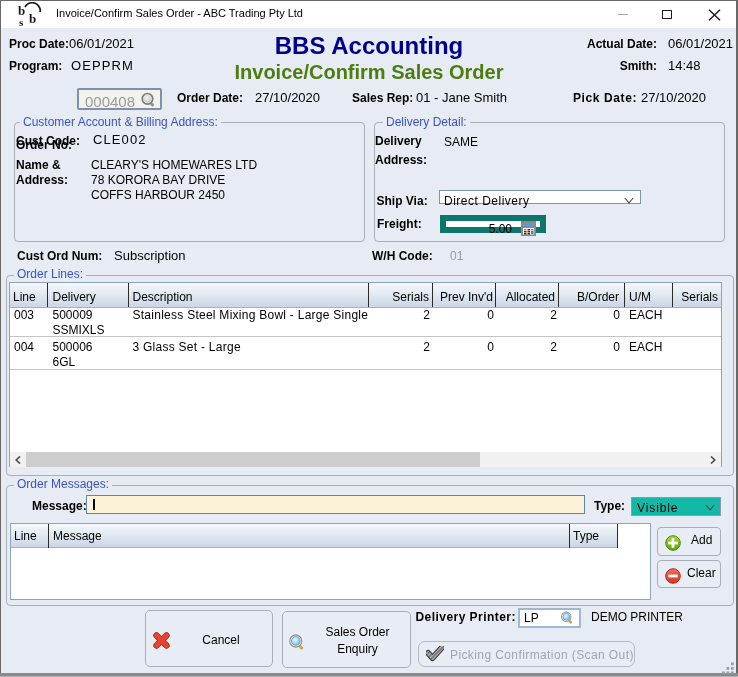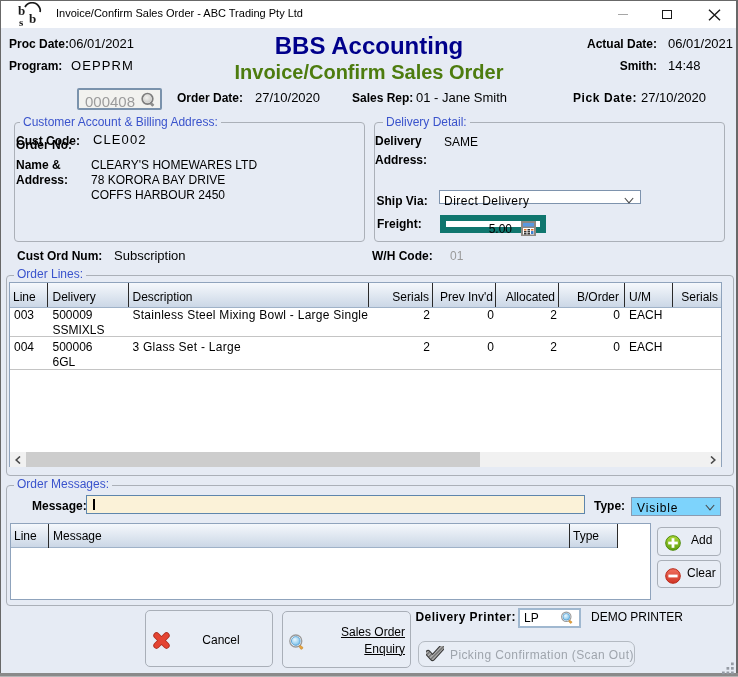--- a/index.html
+++ b/index.html
@@ -171,21 +171,21 @@
     </div>
   </div>
 
   <div class="gb" style="left:6px;top:485px;width:726px;height:119px;"></div>
   <div class="gl" style="left:14px;top:478px;">Order Messages:</div>
   <div class="abs b" style="left:32px;top:499px;">Message:</div>
   <div class="abs" style="left:86px;top:495px;width:499px;height:19px;background:#FBF2D8;border:1px solid #5E86AC;box-sizing:border-box;">
     <div style="position:absolute;left:6px;top:3px;width:1.5px;height:11px;background:#000;"></div>
   </div>
   <div class="abs b" style="left:594px;top:499px;">Type:</div>
-  <div class="abs" style="left:631px;top:497px;width:90px;height:19px;background:#7dd3fc;border:1px solid #8A9AB0;box-sizing:border-box;">
+  <div class="abs" style="left:631px;top:497px;width:90px;height:19px;background:#14b8a6;border:1px solid #8A9AB0;box-sizing:border-box;">
     <span style="position:absolute;left:5px;top:2.5px;font-size:12px;letter-spacing:0.9px;">Visible</span>
     <svg style="position:absolute;right:5px;top:6px;" width="10" height="7" viewBox="0 0 10 7">
         <path d="M0.8 1 L5 5.8 L9.2 1" fill="none" stroke="#4a4a4a" stroke-width="1.1"></path>
       </svg>
   </div>
 
   <div class="abs" style="left:10px;top:523px;width:641px;height:77px;background:#fff;border:1px solid #8FA3BC;box-sizing:border-box;">
     <div style="position:absolute;left:0;top:0;width:607px;height:23px;background:linear-gradient(#F5F8FC,#CBD7E6);border-bottom:1px solid #9FB2C8;"></div>
     <div class="hdrsep" style="left:37px;top:0;height:24px;"></div>
     <div class="hdrsep" style="left:558px;top:0;height:24px;"></div>
@@ -236,21 +236,21 @@
           <radialGradient id="lens1" cx="0.4" cy="0.35" r="0.8">
             <stop offset="0" stop-color="#EAF6FD"></stop>
             <stop offset="0.55" stop-color="#9FD4F2"></stop>
             <stop offset="1" stop-color="#5FAFE0"></stop>
           </radialGradient>
         </defs>
       <circle cx="7.8" cy="7" r="6" fill="#fff" stroke="#9a9a9a" stroke-width="1.3"></circle>
       <circle cx="7.8" cy="7" r="4.4" fill="url(#lens1)" stroke="#4E97CC" stroke-width="0.8"></circle>
       <path d="M12.2 11.3 L14.8 13.2 A1.6 1.6 0 0 1 12.8 15.2 L11 12.6 Z" fill="#E8A33D" stroke="#B97E20" stroke-width="0.5"></path>
     </svg>
-    <div class="v" style="position:absolute;left:27px;top:12px;width:95px;text-align:right;line-height:16.5px;text-decoration:underline;">Sales Order<br>Enquiry</div>
+    <div class="v" style="position:absolute;left:27px;top:12px;width:95px;text-align:center;line-height:16.5px;">Sales Order<br>Enquiry</div>
   </div>
   <div class="abs b" style="left:415.5px;top:610px;letter-spacing:0.45px;">Delivery Printer:</div>
   <div class="abs" style="left:518px;top:608px;width:63px;height:20px;background:#fff;border:2px solid #A0B8D0;box-sizing:border-box;">
     <span style="position:absolute;left:4px;top:1px;font-size:12px;">LP</span>
     <svg style="position:absolute;right:3px;top:1px;" width="16" height="15" viewBox="0 0 16 15">
       <defs>
           <radialGradient id="lens2" cx="0.4" cy="0.35" r="0.8">
             <stop offset="0" stop-color="#EAF6FD"></stop>
             <stop offset="0.55" stop-color="#9FD4F2"></stop>
             <stop offset="1" stop-color="#5FAFE0"></stop>

